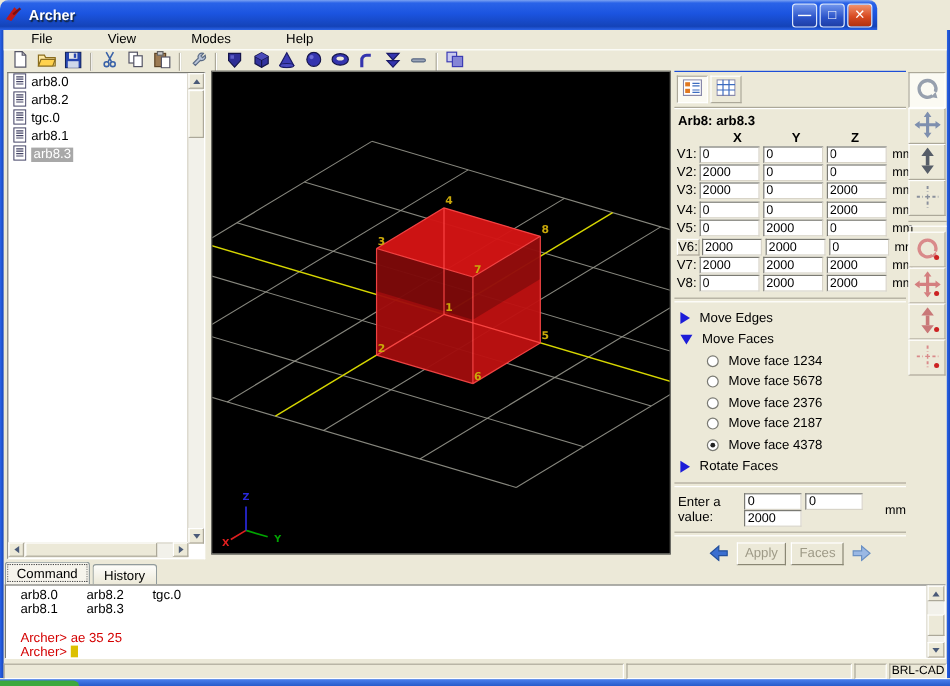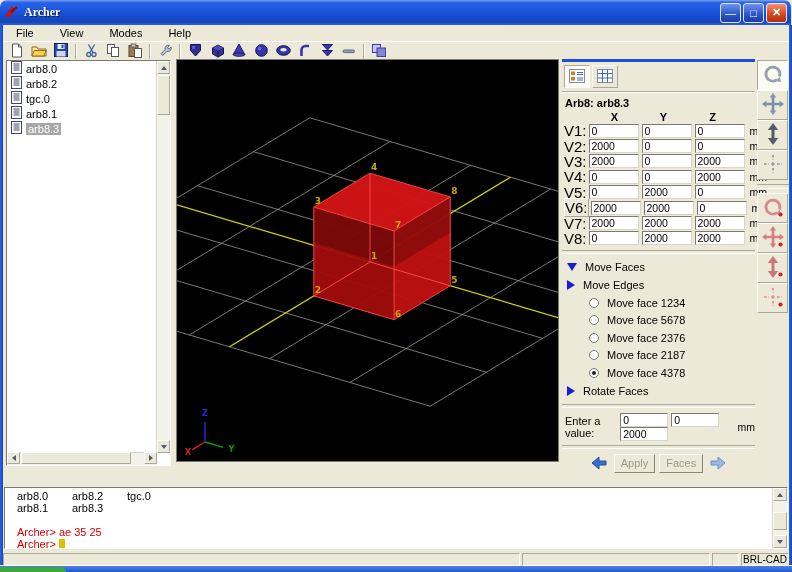--- a/index.html
+++ b/index.html
@@ -1,30 +1,30 @@
 <!DOCTYPE html>
 <html><head>
 <meta charset="utf-8">
 <style>
   html,body{margin:0;padding:0;background:#555;}
   #screen{position:relative;width:792px;height:572px;background:#ece9d8;overflow:hidden;
           font-family:"Liberation Sans","DejaVu Sans",sans-serif;font-size:11px;color:#000;}
   
-  #titlebar{position:absolute;left:0;top:0;width:791px;height:25px;border-radius:7px 7px 0 0;
+  #titlebar{position:absolute;left:0;top:0;width:731px;height:25px;border-radius:7px 7px 0 0;
     background:linear-gradient(180deg,#7ba2f2 0%,#2a63e8 10%,#1b54e0 45%,#1443b8 88%,#2a63e8 100%);
-    display:flex;align-items:center;padding:0 4px;box-sizing:border-box;font-family:Liberation Serif, serif;}
+    display:flex;align-items:center;padding:0 4px;box-sizing:border-box;}
   #title-text{color:#fff;font-weight:bold;font-size:12px;margin-left:5px;text-shadow:1px 1px 1px #123;}
   #win-controls{margin-left:auto;display:flex;gap:2px;}
   .winbtn{width:19px;height:18px;border-radius:3px;border:1px solid #dce6fa;display:flex;align-items:center;justify-content:center;
     color:#fff;font-size:11px;font-weight:bold;background:linear-gradient(180deg,#6f94ec,#2a52c8 60%,#1e3ea6);}
   .winbtn.close{background:linear-gradient(180deg,#f0926f,#d84a21 55%,#b03010);}
   .win-edge{position:absolute;top:25px;width:3px;height:540px;background:linear-gradient(90deg,#2a63e8,#1746bc);}
   
   #menubar{position:absolute;left:3px;top:25px;right:3px;height:16px;background:#ece9d8;display:flex;align-items:center;}
-  .menu-item{padding:1px 13px;}
+  .menu-item{padding:1px 23px;}
   #toolbar{position:absolute;left:3px;top:41px;right:3px;height:18px;border-top:1px solid #fff;
     display:flex;align-items:center;padding-left:3px;}
   .tbtn{width:22px;height:17px;display:flex;align-items:center;justify-content:center;}
   .tsep{width:1px;height:15px;background:#aca899;border-right:1px solid #fff;margin:0 3px;}
   
   #tree{position:absolute;left:6px;top:60px;width:165px;height:406px;background:#fff;
     border:1px solid;border-color:#7a7a73 #fff #fff #7a7a73;box-sizing:border-box;}
   .tree-item{height:15px;display:flex;align-items:center;gap:4px;padding-left:4px;white-space:nowrap;}
   .tree-item .lbl.sel{background:#a8a8a8;color:#fff;padding:0 2px;}
   .vscroll{position:absolute;right:0;top:0;bottom:12px;width:13px;background:#f2f1ea;border-left:1px solid #d8d4c8;}
@@ -34,30 +34,30 @@
   .tri{width:0;height:0;}
   .tri.up{border-left:3px solid transparent;border-right:3px solid transparent;border-bottom:4px solid #4a5a78;}
   .tri.dn{border-left:3px solid transparent;border-right:3px solid transparent;border-top:4px solid #4a5a78;}
   .tri.lf{border-top:3px solid transparent;border-bottom:3px solid transparent;border-right:4px solid #4a5a78;}
   .tri.rt{border-top:3px solid transparent;border-bottom:3px solid transparent;border-left:4px solid #4a5a78;}
   .sthumb{position:absolute;background:#ece9d8;border:1px solid;border-color:#fff #aca899 #aca899 #fff;box-sizing:border-box;}
   
   #viewport{position:absolute;left:176px;top:59px;width:383px;height:403px;background:#000;
     border:1px solid #7a7a73;box-sizing:border-box;}
   
-  #editpanel{position:absolute;left:562px;top:59px;width:193px;height:407px;border-top:3px solid #1d4ed8;}
+  #editpanel{position:absolute;left:562px;top:59px;width:193px;height:407px;border-top:1px solid #1d4ed8;}
   #ep-toggles{display:flex;gap:2px;padding:3px 0 3px 2px;border-bottom:1px solid #aca899;box-shadow:0 1px 0 #fff;}
   .ep-toggle{width:24px;height:21px;display:flex;align-items:center;justify-content:center;background:#ece9d8;
     border:1px solid;border-color:#fff #aca899 #aca899 #fff;}
   .ep-toggle.pressed{background:#fbfaf3;border-color:#aca899 #fff #fff #aca899;}
   #ep-title{font-weight:bold;margin:5px 0 2px 3px;}
   .col-headers{display:flex;font-weight:bold;margin-left:28px;}
   .col-headers span{width:49px;text-align:center;}
   .vrow{display:flex;align-items:center;height:15.4px;margin-left:2px;}
-  .vrow .vlbl{width:24px;text-align:right;margin-right:2px;font-size:15px;}
+  .vrow .vlbl{width:24px;text-align:right;margin-right:2px;font-size:11px;}
   .vrow .vlbl.boxed{border:1px solid;border-color:#fff #aca899 #aca899 #fff;background:#ece9d8;}
   .entry{width:44px;height:12px;background:#fff;border:1px solid;border-color:#7a7a73 #d8d4c8 #d8d4c8 #7a7a73;
     font-family:inherit;font-size:10.5px;padding:0 2px;margin-right:3px;}
   .unit{font-size:10.5px;margin-left:2px;}
   .groove{height:2px;border-top:1px solid #aca899;border-bottom:1px solid #fff;margin:4px 0;}
   .sect-hdr{display:flex;align-items:center;gap:8px;height:18px;padding-left:5px;}
   .tri-right{width:0;height:0;border-left:8px solid #1c1cd8;border-top:5px solid transparent;border-bottom:5px solid transparent;}
   .tri-down{width:0;height:0;border-top:8px solid #1c1cd8;border-left:5px solid transparent;border-right:5px solid transparent;}
   .radio-row{display:flex;align-items:center;gap:8px;height:17.5px;margin-left:27px;}
   .radio{width:10px;height:10px;border-radius:50%;background:#fff;border:1px solid #7a7a73;position:relative;box-sizing:border-box;}
@@ -413,26 +413,26 @@
           <span class="vlbl">V8:</span>
           <input class="entry" value="0" style="">
           <input class="entry" value="2000" style="">
           <input class="entry" value="2000" style="">
           <span class="unit">mm</span>
         </div>
       </div>
     <div class="groove"></div>
     <div id="sections">
         <div class="sect-hdr">
+          <span class="tri-right"></span>
+          <span>Move Edges</span>
+        </div>
+        <div class="sect-hdr">
           <span class="tri-down"></span>
           <span>Move Faces</span>
-        </div>
-        <div class="sect-hdr">
-          <span class="tri-right"></span>
-          <span>Move Edges</span>
         </div>
         <div class="radio-row">
           <span class="radio"></span>
           <span>Move face 1234</span>
         </div>
         <div class="radio-row">
           <span class="radio"></span>
           <span>Move face 5678</span>
         </div>
         <div class="radio-row">
@@ -524,20 +524,24 @@
       </div>
       <div class="vbtn">
         <span><svg width="22" height="22" viewBox="0 0 22 22">
             <path d="M11 2v5M11 15v5M2 11h5M15 11h5" stroke="#d98a8a" stroke-width="1.6" stroke-dasharray="2.6 1.9"></path>
             <path d="M11 9v4M9 11h4" stroke="#d98a8a" stroke-width="1.2"></path>
             <circle cx="18.5" cy="18.5" r="2.1" fill="#cc2222"></circle>
           </svg></span>
       </div>
     </div>
 
+  <div id="tabs">
+      <span class="tab active">Command</span>
+      <span class="tab">History</span>
+    </div>
 
   <div id="console">
     <div id="console-text">
         <div><span class="lst-cell">arb8.0</span><span class="lst-cell">arb8.2</span><span class="lst-cell">tgc.0</span></div>
         <div><span class="lst-cell">arb8.1</span><span class="lst-cell">arb8.3</span></div>
         <div>&nbsp;</div>
         <div style="color: rgb(212, 0, 0);">Archer&gt; ae 35 25</div>
         <div style="color: rgb(212, 0, 0);"><span>Archer&gt; </span><span style="display: inline-block; width: 6px; height: 10px; background: rgb(220, 192, 0); vertical-align: -1px;"></span></div>
       </div>
     <div class="cvscroll">

